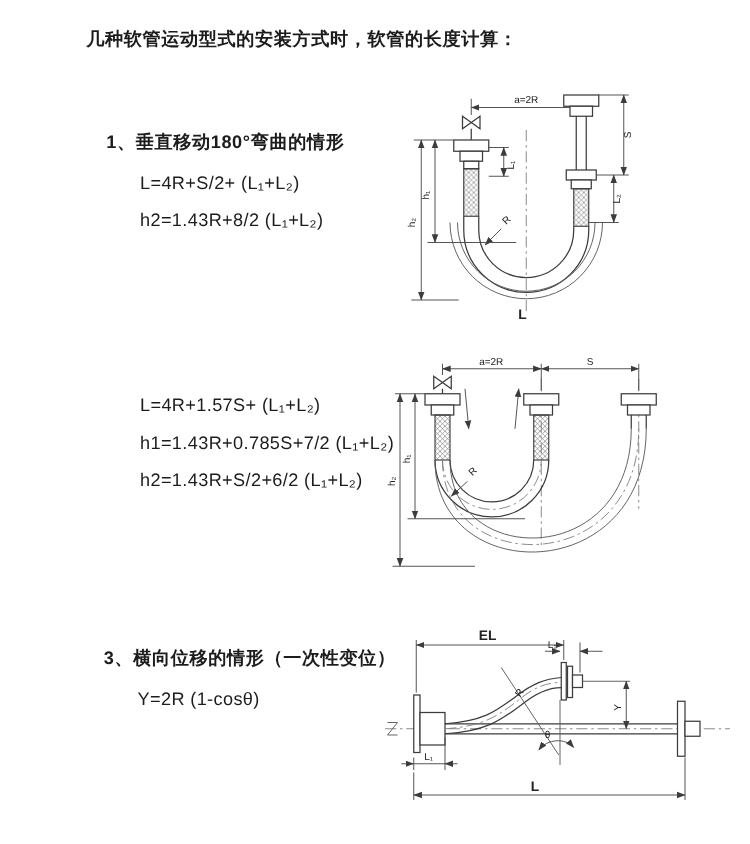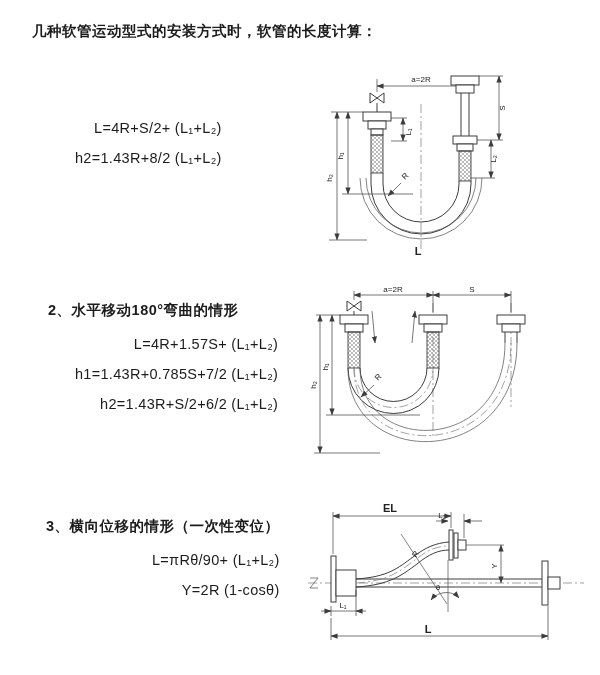--- a/index.html
+++ b/index.html
@@ -1,43 +1,44 @@
 <!DOCTYPE html>
 <html><head>
 <meta charset="utf-8">
 <style>
   html,body{margin:0;padding:0;}
   body{
     width:600px;height:675px;background:#ffffff;position:relative;overflow:hidden;
     font-family:"Liberation Sans","DejaVu Sans",sans-serif;color:#1c1c1c;
   }
-  .abs{position:absolute;}
+  .abs{position:absolute;margin-left:37px;}
   .title{left:32px;top:22px;font-size:14.5px;font-weight:700;letter-spacing:.5px;white-space:nowrap;}
   .section-heading{font-size:14.5px;font-weight:700;letter-spacing:.5px;white-space:nowrap;}
-  .formulas{margin:9px 0 0 27px;text-align:right;}
+  .formulas{margin:9px 0 0 27px;}
   .formula{font-size:14.5px;line-height:30px;letter-spacing:.3px;white-space:nowrap;}
   svg{position:absolute;}
   svg text{font-family:"Liberation Sans","DejaVu Sans",sans-serif;fill:#222;}
   .ln{stroke:#3c3c3c;stroke-width:1;fill:none;}
   .thin{stroke:#5a5a5a;stroke-width:.75;fill:none;}
   .dim{stroke:#4a4a4a;stroke-width:.75;fill:none;}
   .cl{stroke:#7a7a7a;stroke-width:.7;fill:none;stroke-dasharray:9 3 2 3;}
   .fit{fill:#ffffff;stroke:#3c3c3c;stroke-width:1;}
   .braid{stroke:#3c3c3c;stroke-width:.9;}
   .dimtext{font-size:8px;}
   .biglabel{font-size:11px;font-weight:600;}
 </style>
 </head>
 <body>
 
 <div>
 
   <div class="abs title">几种软管运动型式的安装方式时，软管的长度计算：</div>
 
   <div class="abs" style="left:48px;top:104px;">
+    <div class="section-heading">1、垂直移动180°弯曲的情形</div>
     <div class="formulas">
       <div class="formula">L=4R+S/2+ (L₁+L₂)</div>
       <div class="formula">h2=1.43R+8/2 (L₁+L₂)</div>
     </div>
   </div>
 
   <svg style="left:315px;top:66px;" width="265" height="194" viewBox="0 0 265 194">
     <defs>
       <marker id="a1" viewBox="0 0 8 6" refX="7.5" refY="3" markerWidth="7" markerHeight="6" orient="auto-start-reverse" markerUnits="userSpaceOnUse">
         <path d="M0 0L8 3L0 6Z" fill="#3c3c3c"></path>
@@ -114,21 +115,20 @@
       <line class="dim" x1="156" y1="112" x2="180" y2="112"></line>
       <line class="dim" x1="176" y1="74" x2="176" y2="112" marker-start="url(#a1)" marker-end="url(#a1)"></line>
       <text class="dimtext" x="181" y="93" text-anchor="middle" transform="rotate(-90 181 93)">L₂</text>
     </g>
     <g>
       <text class="biglabel" x="103" y="189" text-anchor="middle">L</text>
     </g>
   </svg>
 
   <div class="abs" style="left:48px;top:301px;">
-    <div class="section-heading">2、水平移动180°弯曲的情形</div>
     <div class="formulas">
       <div class="formula">L=4R+1.57S+ (L₁+L₂)</div>
       <div class="formula">h1=1.43R+0.785S+7/2 (L₁+L₂)</div>
       <div class="formula">h2=1.43R+S/2+6/2 (L₁+L₂)</div>
     </div>
   </div>
 
   <svg style="left:308px;top:285px;" width="287" height="182" viewBox="0 0 287 182">
     <defs>
       <marker id="a2" viewBox="0 0 8 6" refX="7.5" refY="3" markerWidth="7" markerHeight="6" orient="auto-start-reverse" markerUnits="userSpaceOnUse">
@@ -200,21 +200,20 @@
     </g>
     <g>
       <line class="dim" x1="66" y1="100" x2="53" y2="112" marker-end="url(#a2)"></line>
       <text class="dimtext" x="70" y="96" transform="rotate(-45 70 96)">R</text>
     </g>
   </svg>
 
   <div class="abs" style="left:46px;top:517px;">
     <div class="section-heading">3、横向位移的情形（一次性变位）</div>
     <div class="formulas">
-      <div class="formula">L=πRθ/90+ (L₁+L₂)</div>
       <div class="formula">Y=2R (1-cosθ)</div>
     </div>
   </div>
 
   <svg style="left:298px;top:498px;" width="292" height="155" viewBox="0 0 292 155">
     <defs>
       <marker id="a3" viewBox="0 0 8 6" refX="7.5" refY="3" markerWidth="7" markerHeight="6" orient="auto-start-reverse" markerUnits="userSpaceOnUse">
         <path d="M0 0L8 3L0 6Z" fill="#3c3c3c"></path>
       </marker>
     </defs>

